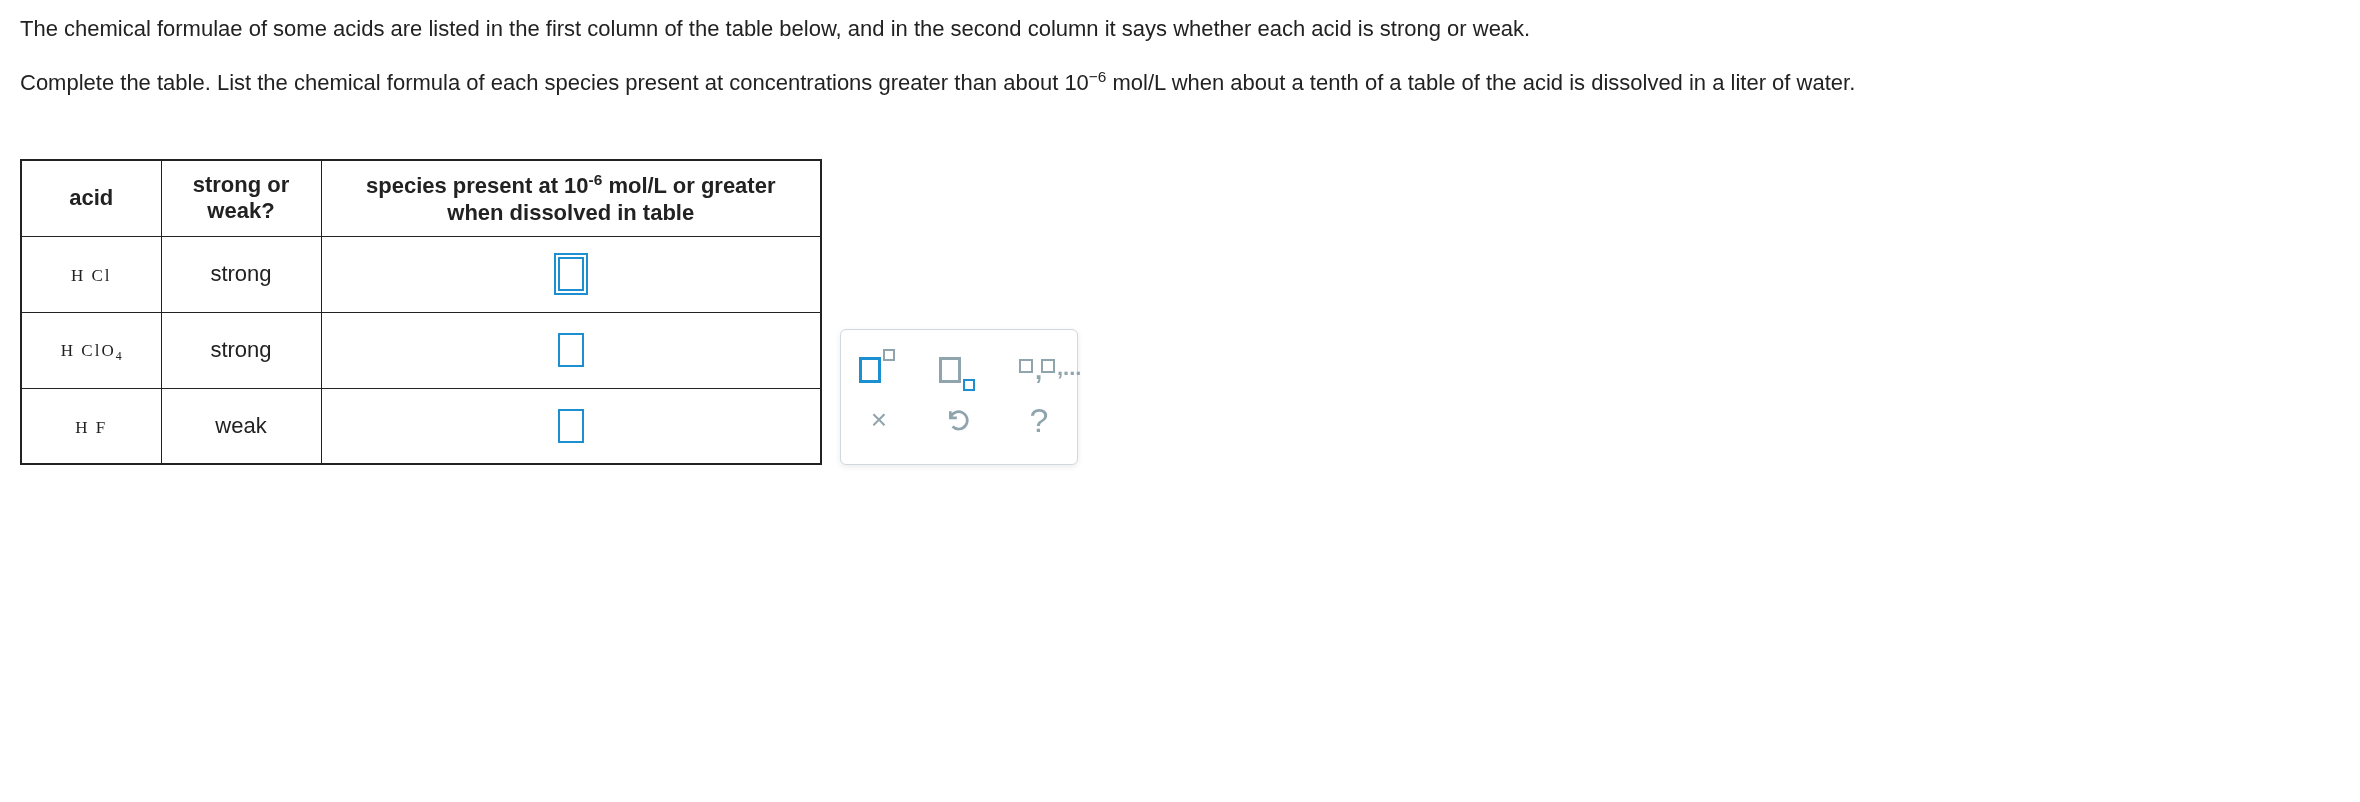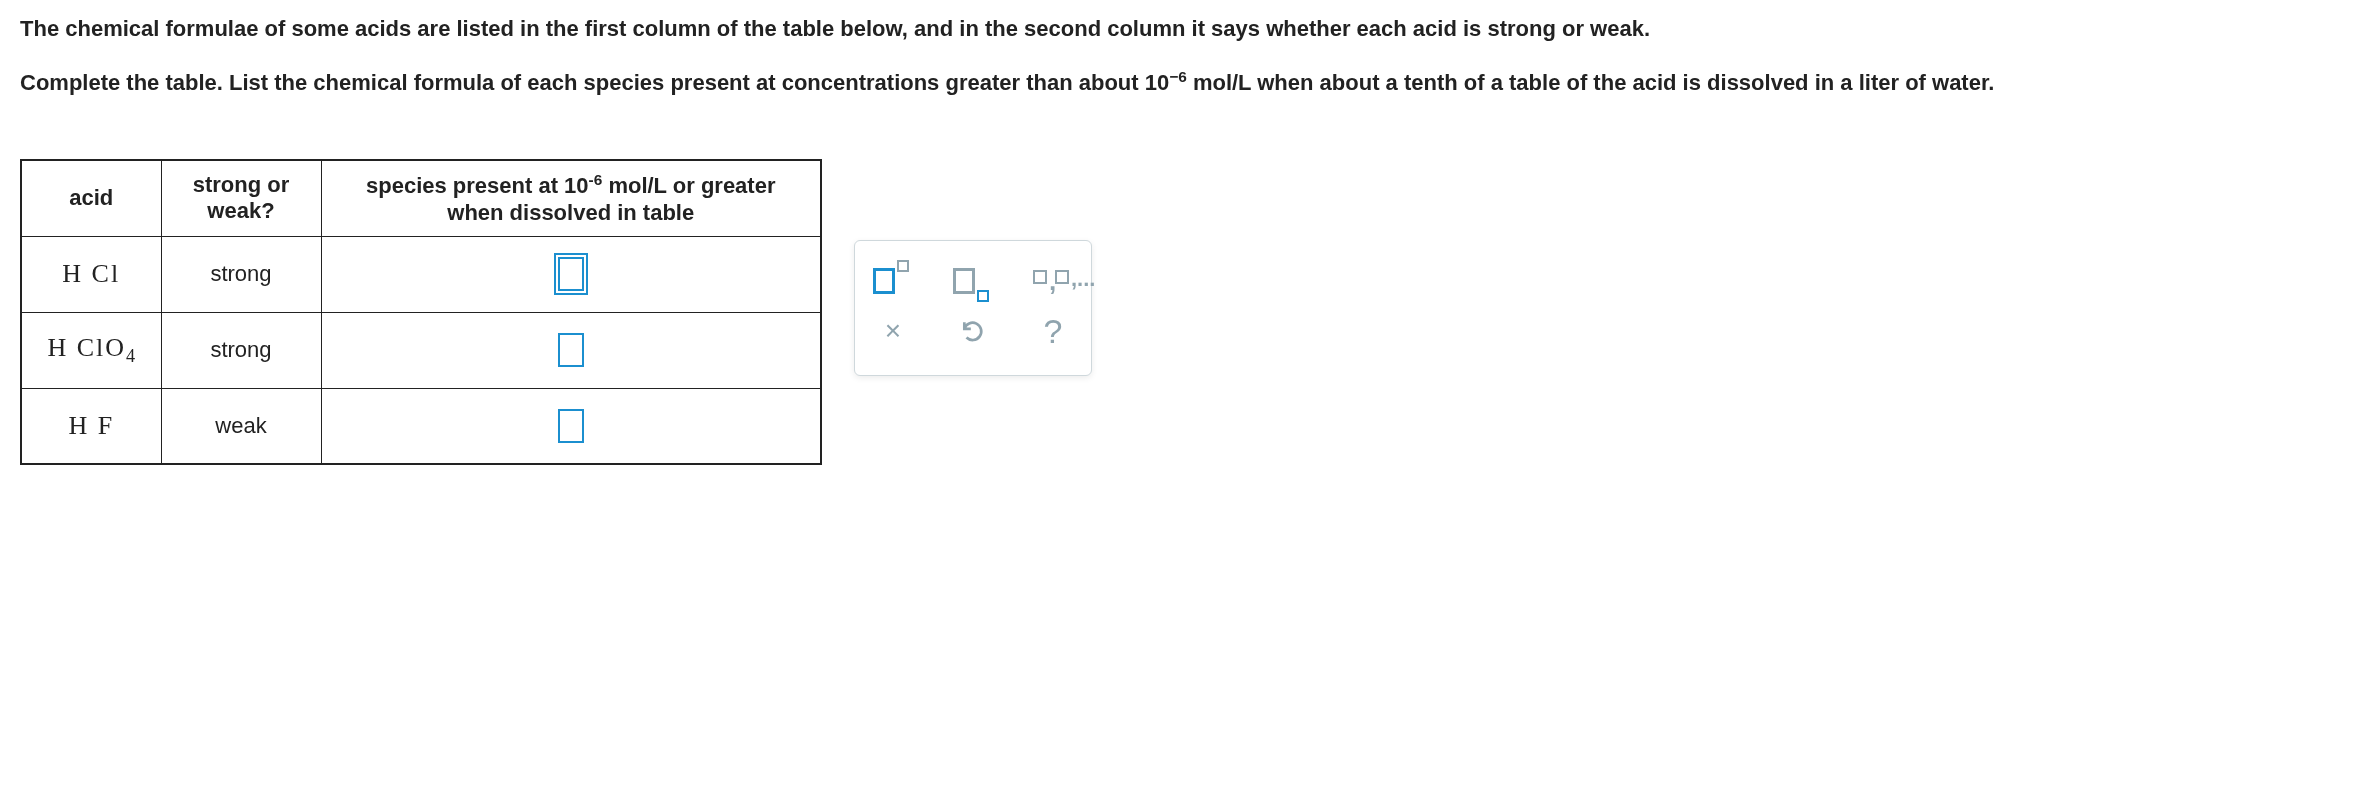--- a/index.html
+++ b/index.html
@@ -5,41 +5,41 @@
   * { box-sizing: border-box; }
   body {
     margin: 0;
     padding: 12px 20px;
     font-family: Arial, Helvetica, sans-serif;
     font-size: 22px;
     color: #222;
     background: #fff;
     width: 2360px;
   }
-  .prompt-text { line-height: 1.5; margin-bottom: 6px; font-weight: bold; }
+  .prompt-text { line-height: 1.5; margin-bottom: 6px; }
   .prompt-text sup { font-size: 0.7em; }
-  .content-row { display:flex; align-items:center; margin-top: 60px; gap: 32px;}
+  .content-row { display:flex; align-items:flex-end; margin-top: 60px; gap: 18px;}
   table.data {
     border-collapse: collapse;
     border: 2px solid #222;
     background:#fff;
   }
   table.data th, table.data td {
     border: 1px solid #222;
     text-align: center;
     vertical-align: middle;
     font-size: 22px;
   }
   table.data th { font-weight: bold; padding: 10px 14px; }
   table.data td { padding: 0; height: 76px; }
   .col-acid { width: 140px; }
   .col-sw   { width: 160px; }
   .col-sp   { width: 500px; }
   th sup { font-size: 0.7em; }
-  .chem { font-family: "Times New Roman", Times, serif; font-size: 26px; letter-spacing: 2px;}
+  .chem { font-family: "Times New Roman", Times, serif; font-size: 17px; letter-spacing: 2px;}
   .chem sub { font-size: 0.7em; vertical-align: sub; letter-spacing:0;}
   .answer-slot {
     width: 26px; height: 34px;
     border: 2px solid #1b8fcf;
     display:inline-block; vertical-align:middle;
     cursor: text;
   }
   .answer-slot.active {
     outline: 2px solid #1b8fcf;
     outline-offset: 2px;

